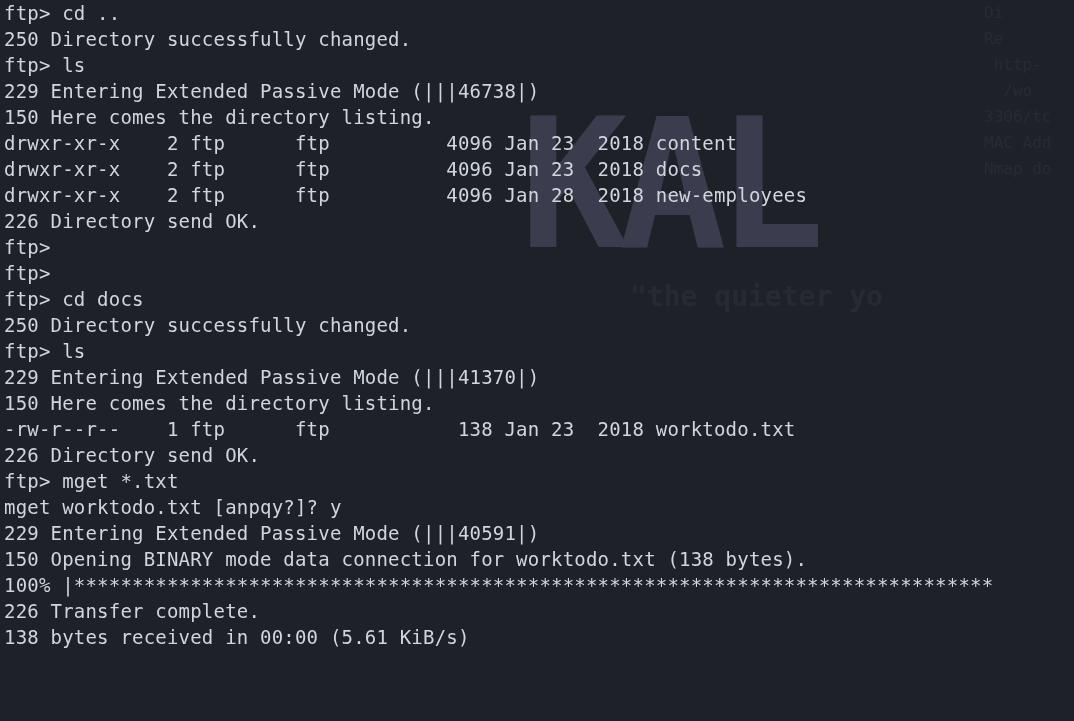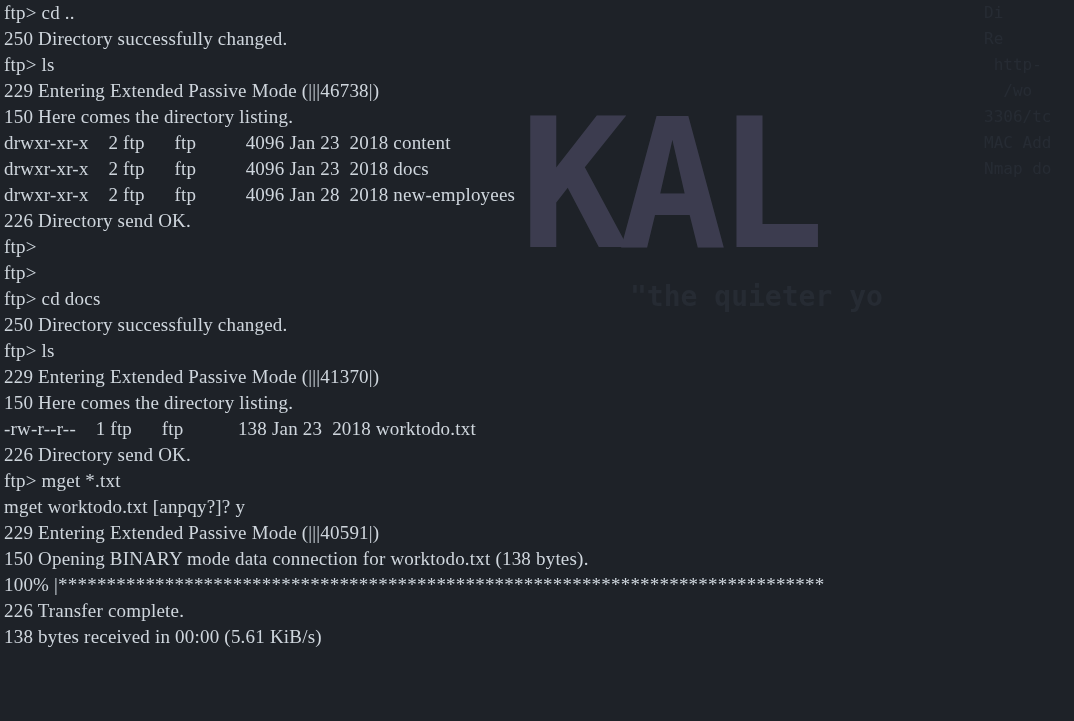--- a/index.html
+++ b/index.html
@@ -53,21 +53,21 @@
     position: absolute;
     inset: 0;
     font-family: "DejaVu Sans Mono", "Liberation Mono", "Courier New", monospace;
     font-size: 19px;
     line-height: 26px;
     color: #cfd6dd;
     white-space: pre;
     padding: 0 4px;
     letter-spacing: 0.2px;
   }
-  .terminal span { white-space: pre; font-family: Liberation Serif, serif; }
+  .terminal span { white-space: pre; }
   .line { display: block; height: 26px; }
 </style>
 </head>
 <body>
 
 <div class="bg-layer">
   <div class="bg-kali">KAL</div>
   <div class="bg-tagline">"the quieter yo</div>
   <div class="bg-side" id="bg-side"><div>Di</div><div>Re</div><div></div><div></div><div> http-</div><div>  /wo</div><div>3306/tc</div><div>MAC Add</div><div></div><div>Nmap do</div></div>
 </div>

